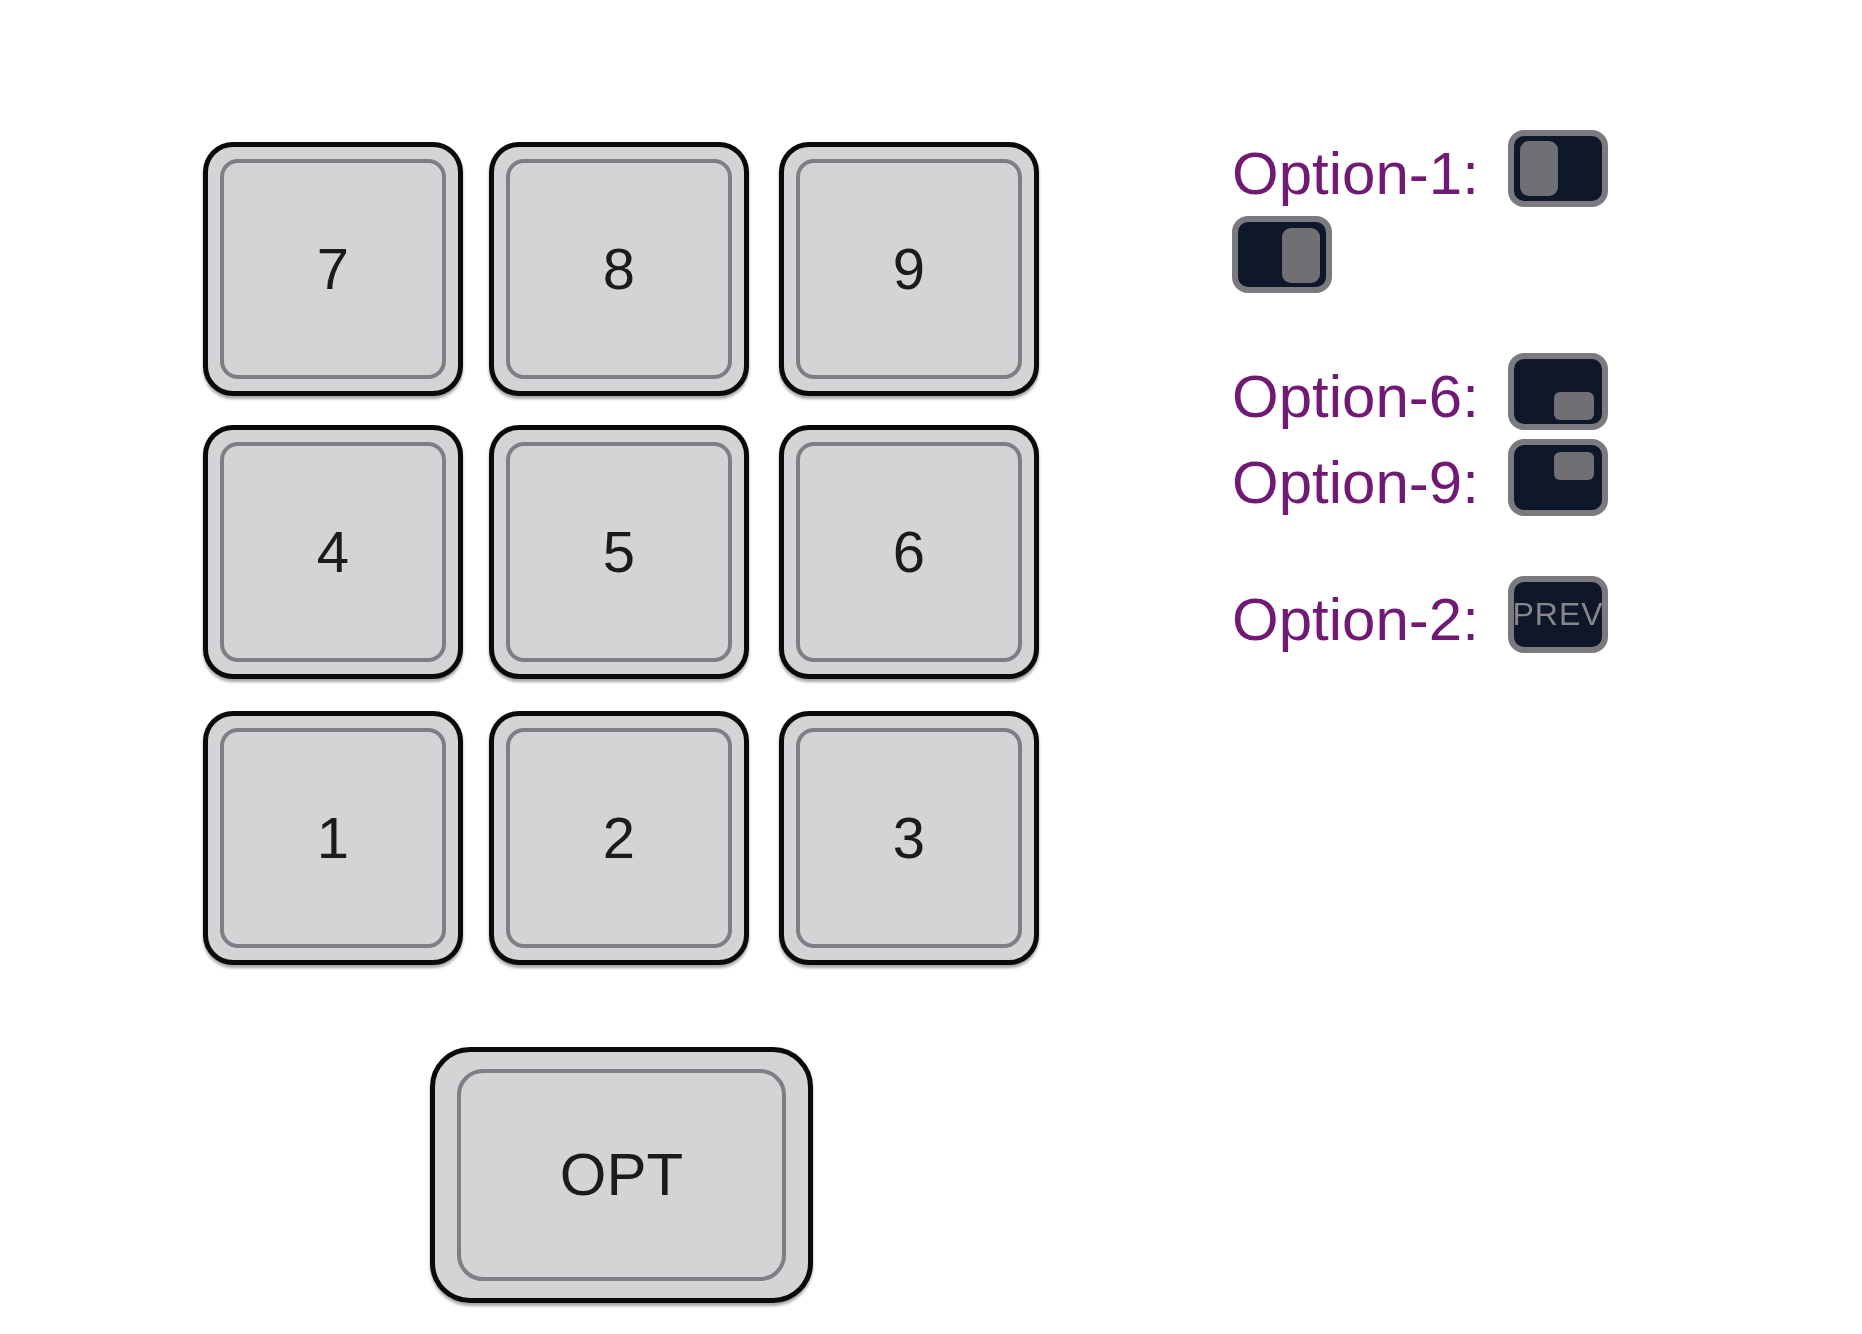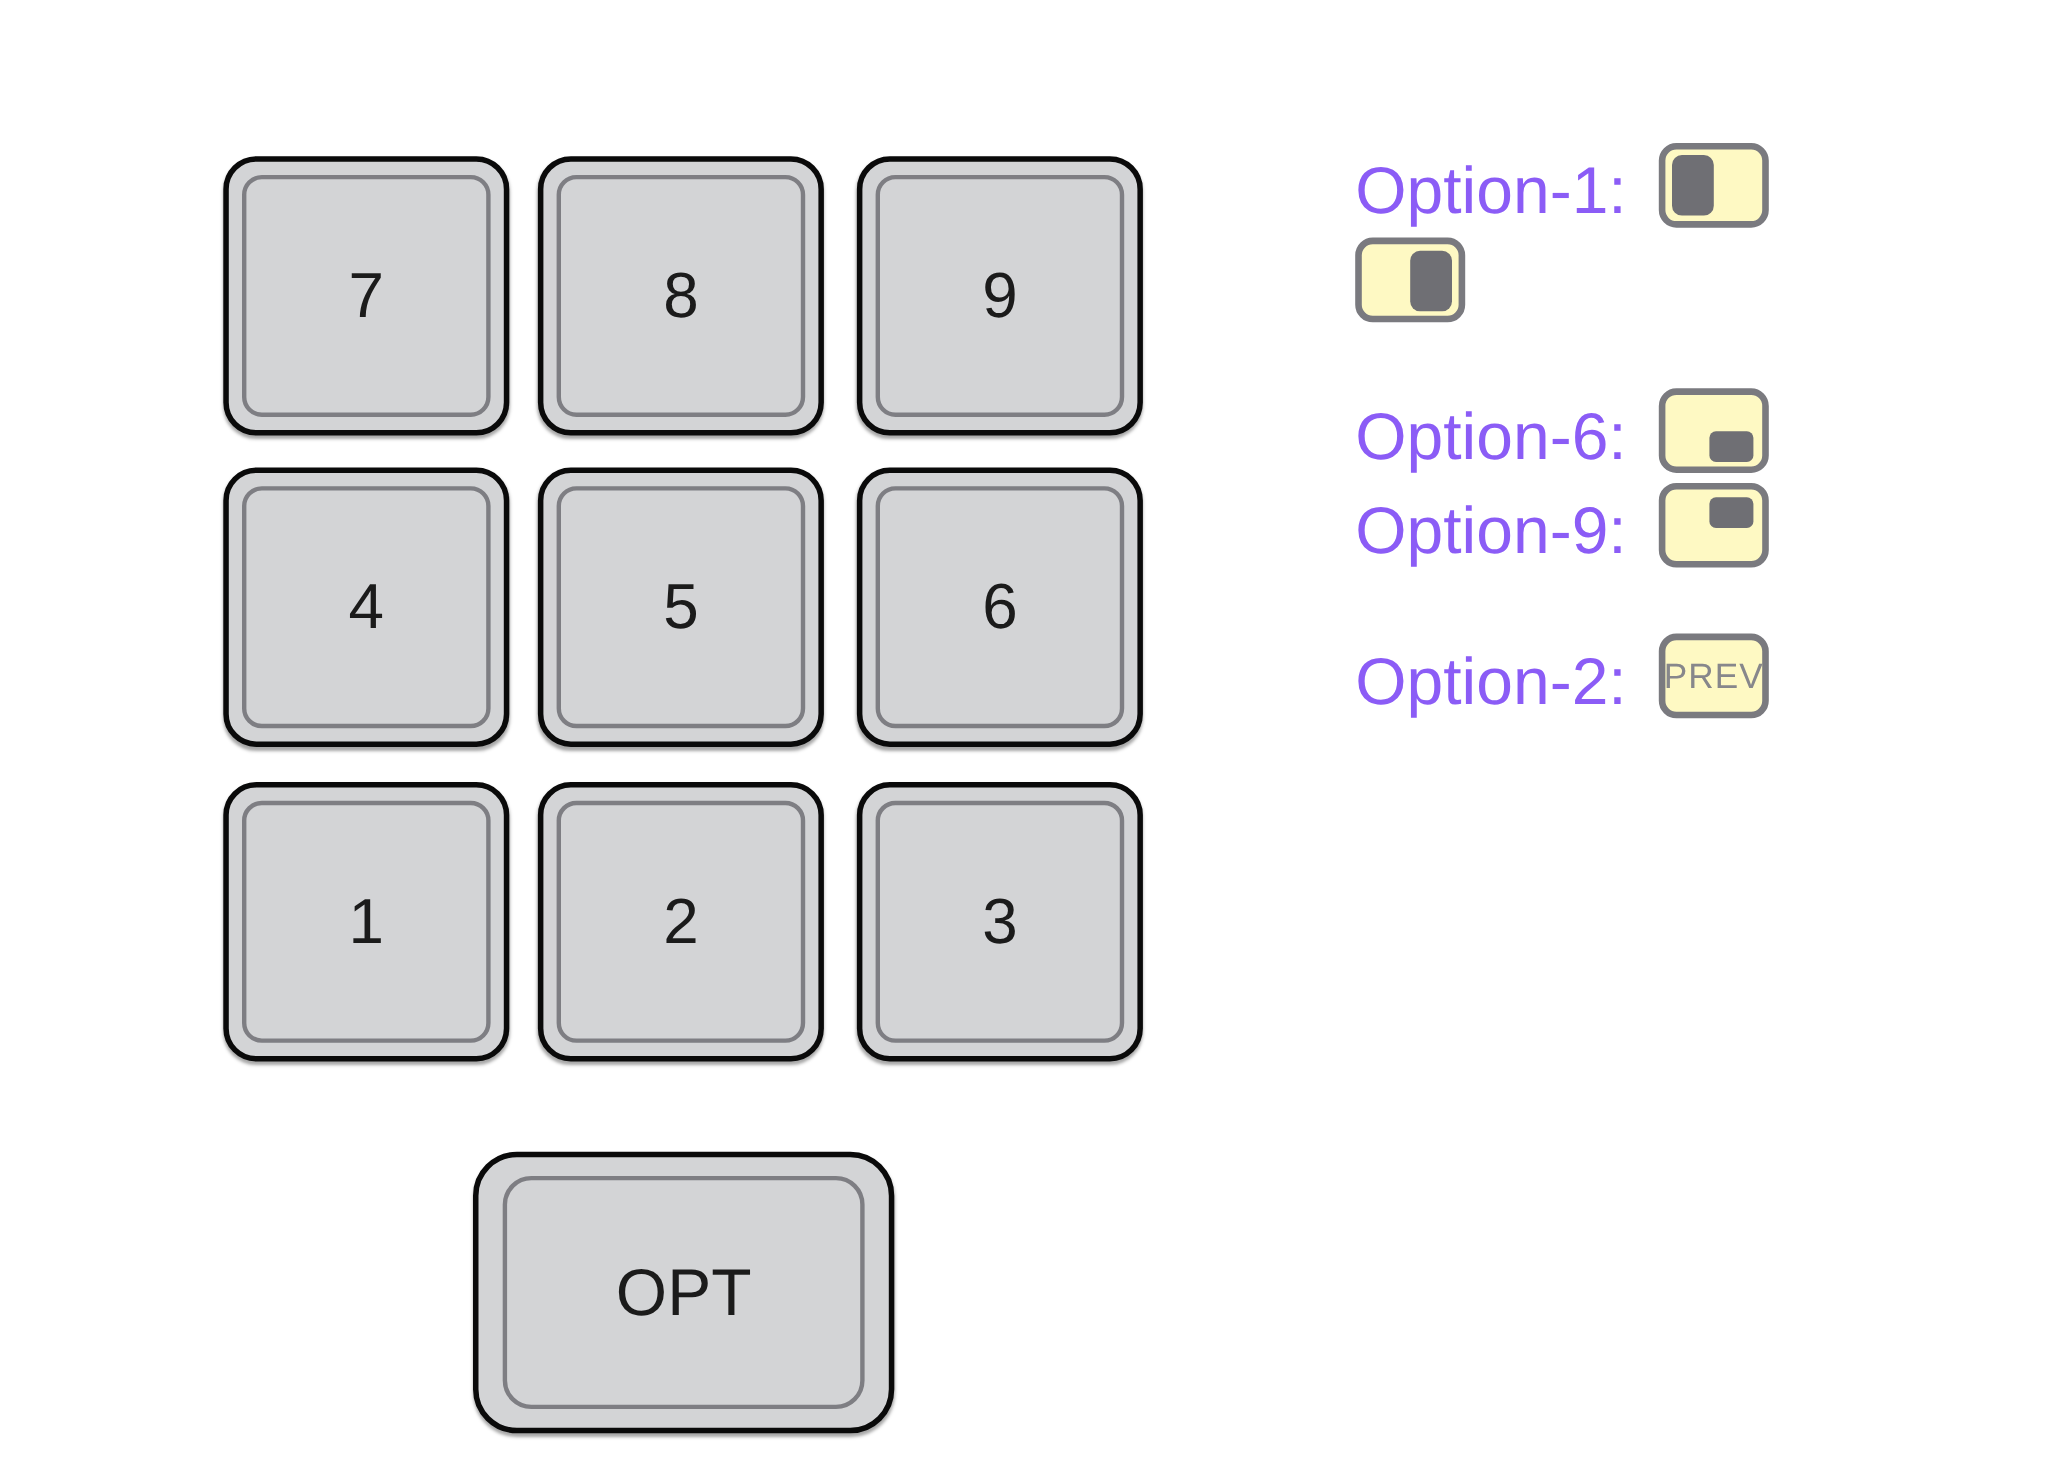--- a/index.html
+++ b/index.html
@@ -73,34 +73,34 @@
   .legend-group { margin-bottom: 60px; }
   .legend-row {
     display: flex;
     align-items: center;
     height: 77px;
     margin-bottom: 9px;
   }
   .legend-label {
     width: 250px;
     font-size: 60px;
-    color: #8b5cf6;
+    color: #701a75;
     white-space: nowrap;
     position: relative;
     top: 5px;
     margin-right: 26px;
   }
   .legend-key {
     position: relative;
     width: 100px;
     height: 77px;
     box-sizing: border-box;
     border: 6px solid #7a7a7f;
     border-radius: 16px;
-    background: #fef9c3;
+    background: #0f172a;
     flex: 0 0 auto;
     text-align: center;
   }
   .legend-key .mark {
     position: absolute;
     background: #6f6f74;
   }
   .ind-left-half  .mark { left: 6px;  top: 5px;    width: 38px; height: 55px; border-radius: 9px; }
   .ind-right-half .mark { right: 6px; top: 6px;    width: 38px; height: 55px; border-radius: 9px; }
   .ind-bottom-left  .mark { left: 8px;  bottom: 4px; width: 40px; height: 28px; border-radius: 6px; }

